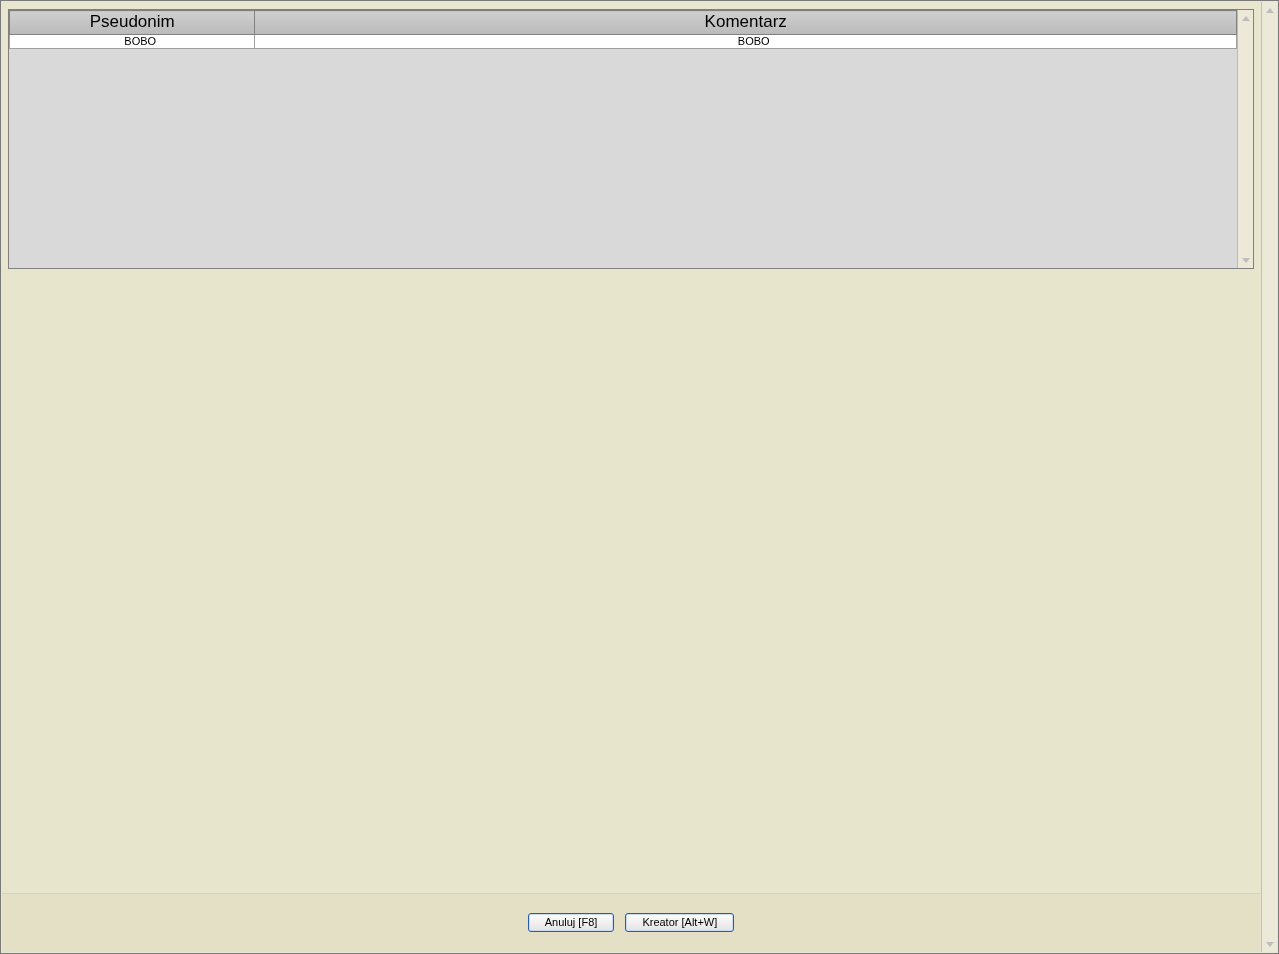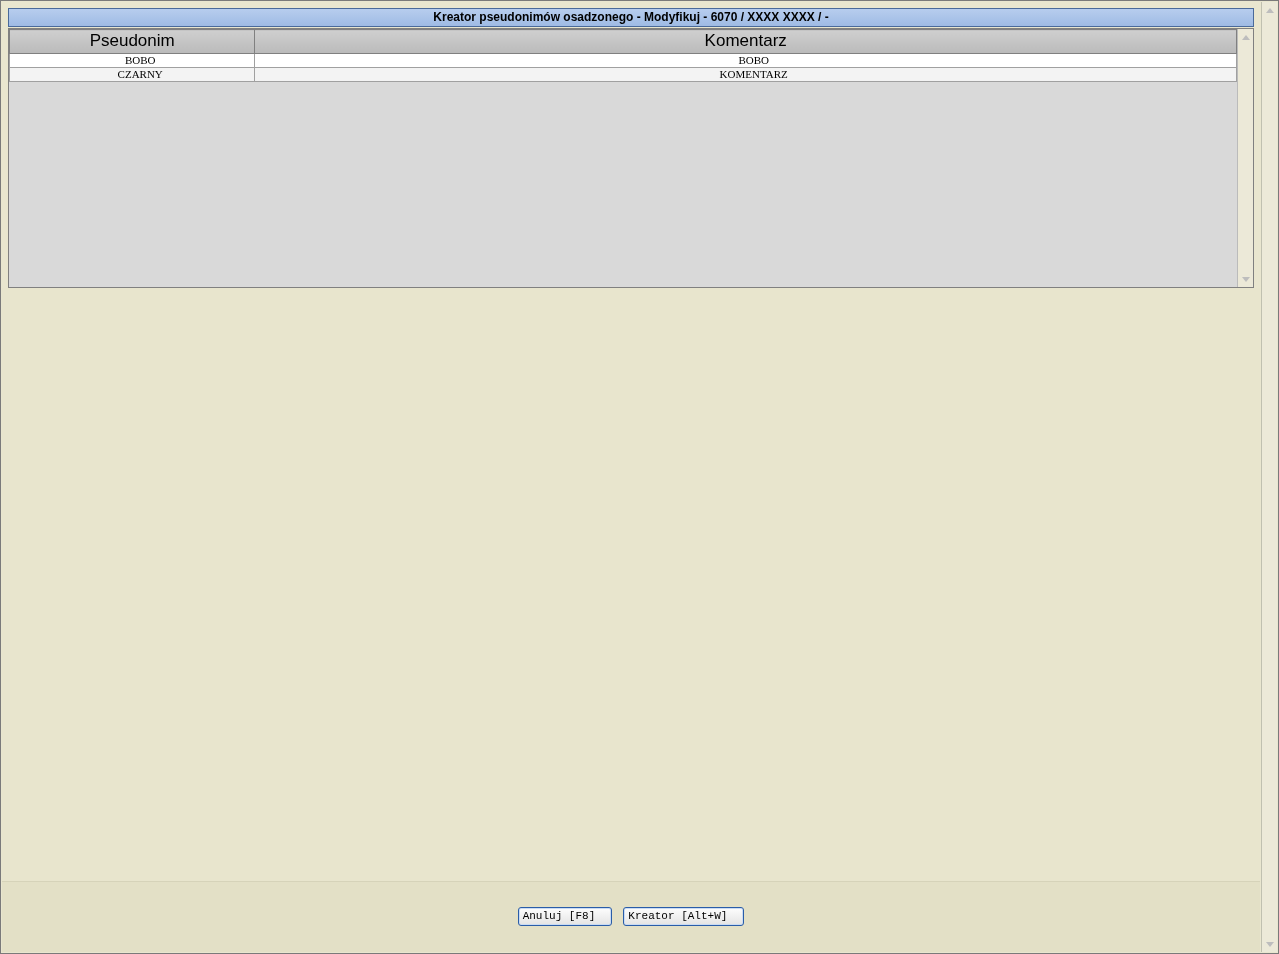--- a/index.html
+++ b/index.html
@@ -110,91 +110,85 @@
     text-align: center;
     color: #000;
   }
   table.data td {
     border: 1px solid #a0a0a0;
     background: #ffffff;
     font-size: 11px;
     padding: 0px 4px 1px 20px;
     text-align: center;
     color: #000;
-    font-family: Liberation Serif, serif;
   }
   table.data tr.alt td {
     background: #f3f3f3;
   }
   .col-pseudo { width: 20%; }
   .col-comment { width: 80%; }
   .lower-panel {
     flex: 1 1 auto;
     background: #e8e5cd;
   }
   .button-bar {
     flex: 0 0 auto;
     background: #e3e0c6;
     border-top: 1px solid #d6d3b9;
     padding: 7px 0 8px 0;
     text-align: center;
   }
   button.win {
-    font-family: Liberation Mono, monospace;
+    font-family: Liberation Sans, sans-serif;
     font-size: 11px;
     background: #efefef;
     background: linear-gradient(#fdfdfd,#e4e4e4);
     border: 1px solid #2a5da8;
     border-radius: 3px;
-    padding: 2px 16px 3px 4px;
-    margin: 18px 4px;
+    padding: 2px 16px 3px 16px;
+    margin: 12px 4px;
     color: #000;
     cursor: pointer;
     box-shadow: inset 0 0 0 1px #c9dbf3;
   }
   .chev {
     width:0;height:0;border-left:4px solid transparent;border-right:4px solid transparent;
   }
   .chev.up{border-bottom:5px solid #7a7a7a;}
   .chev.down{border-top:5px solid #7a7a7a;}
   .chev.dim.up{border-bottom-color:#bdbdbd;}
   .chev.dim.down{border-top-color:#bdbdbd;}
 </style>
 </head>
 <body>
 
 <div class="outer-frame">
 
   <div class="content-area">
 
     <div class="upper-panel">
-      <div class="title-bar">Kreator pseudonimów osadzonego - Modyfikuj - 6070 / XXXX XXXX / -</div>
 
       <div class="grid-wrap">
         <div class="grid-inner">
           <table class="data">
             <colgroup>
               <col class="col-pseudo">
               <col class="col-comment">
             </colgroup>
             <thead>
               <tr>
                 <th>Pseudonim</th>
                 <th>Komentarz</th>
               </tr>
             </thead>
             <tbody>
               <tr>
                 <td>BOBO</td>
                 <td>BOBO</td>
               </tr>
-              <tr class="alt">
-                <td>CZARNY</td>
-                <td>KOMENTARZ</td>
-              </tr>
             </tbody>
           </table>
         </div>
         <div class="grid-scroll">
           <div class="arrow-btn up">
             <span class="chev up dim"></span>
           </div>
           <div class="arrow-btn down">
             <span class="chev down dim"></span>
           </div>

